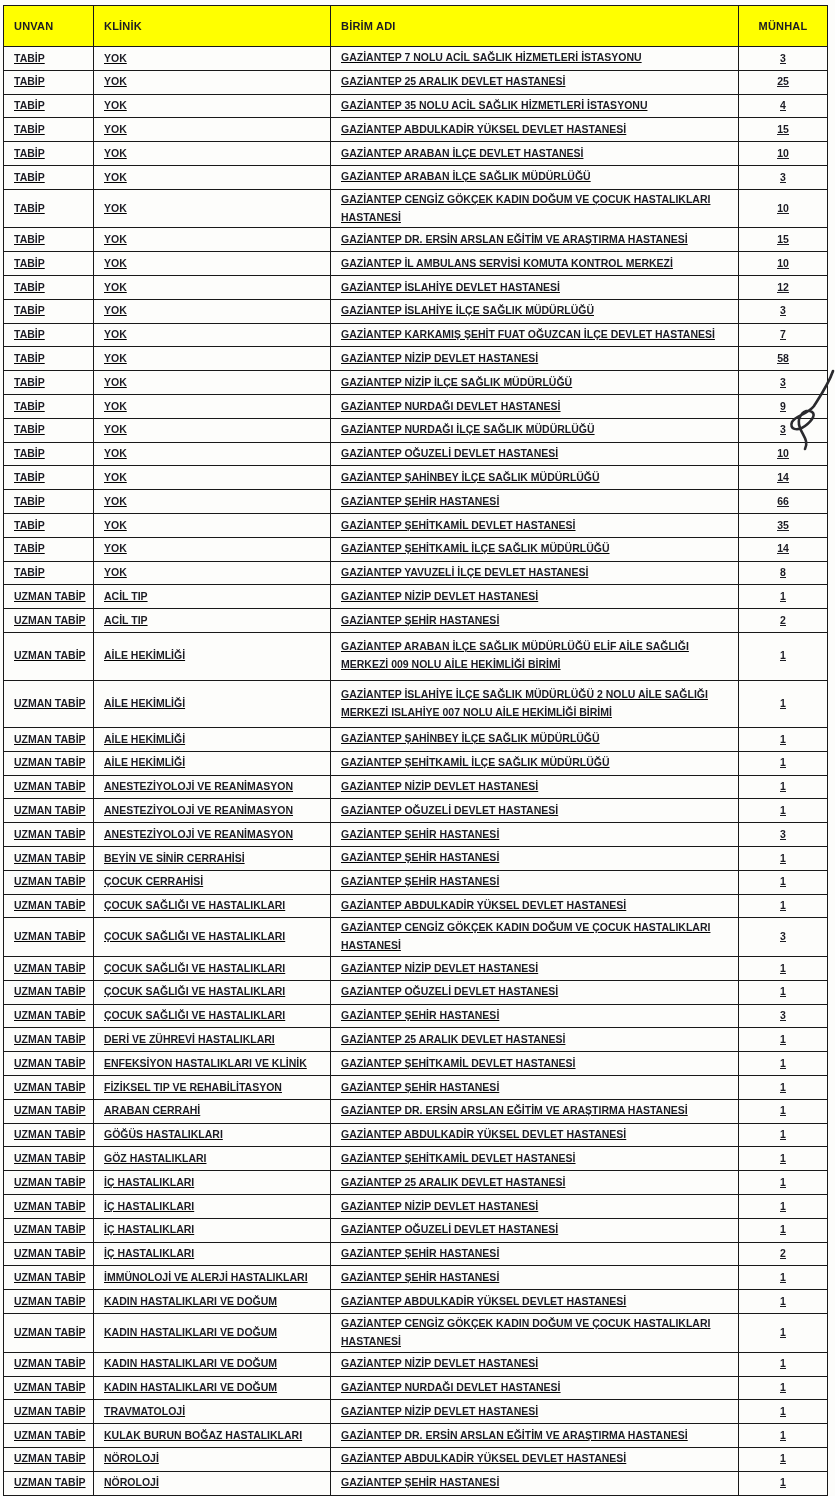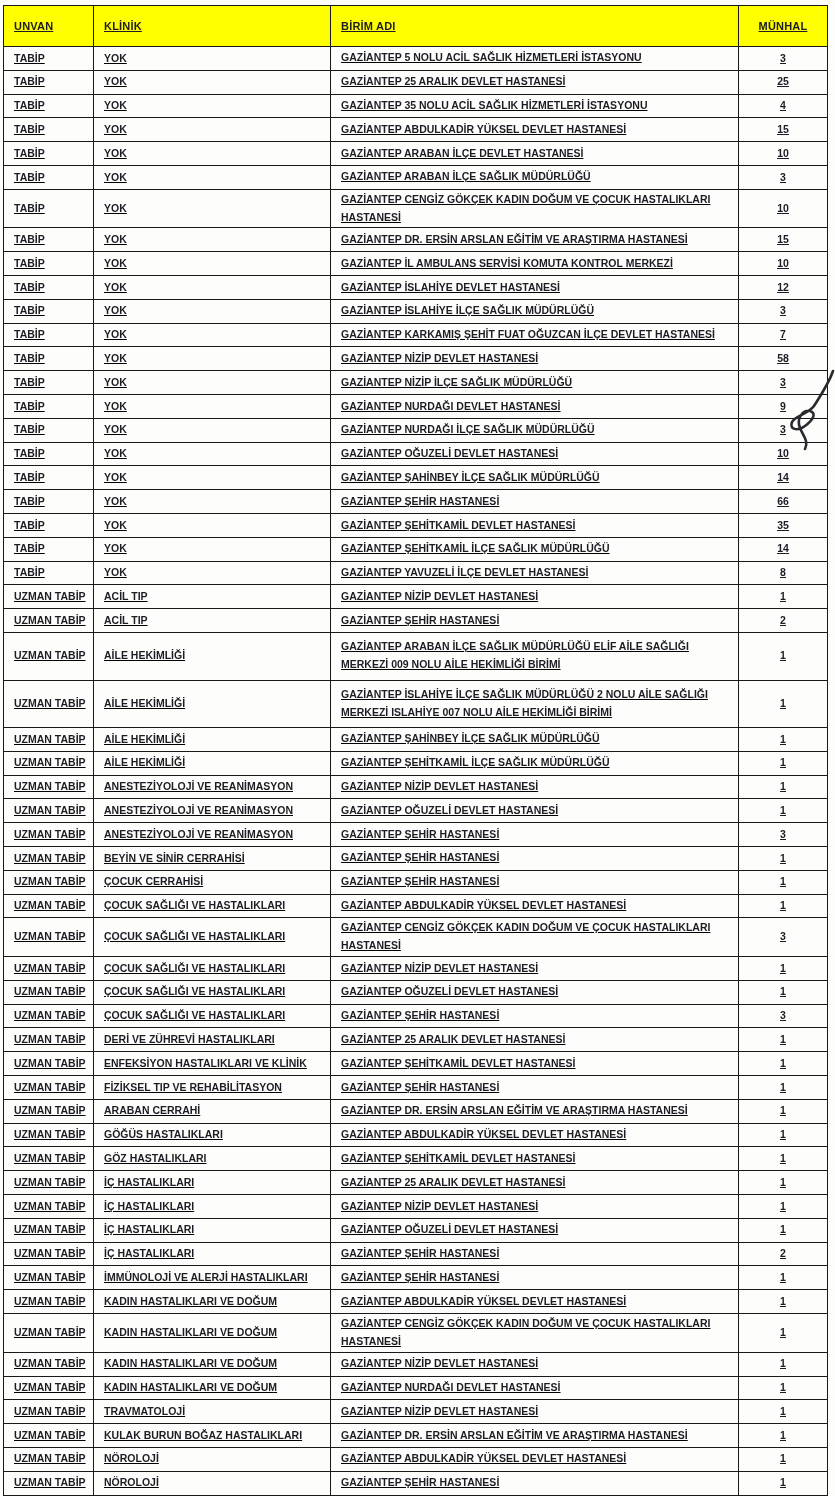--- a/index.html
+++ b/index.html
@@ -28,21 +28,20 @@
     overflow:hidden;
     vertical-align:middle;
     box-sizing:border-box;
   }
   thead tr { height:25px; }
   thead th {
     background:#FFFF00;
     font-size:11px;
     text-align:left;
     padding:0 4px 0 10px;
-    text-decoration:underline;
     letter-spacing:0.2px;
   }
   thead th.munhal { text-align:center; padding:14px; }
 
   tbody tr { height:23.8px;text-decoration:underline; }
   tbody tr.tall { height:47.5px; }
   td {
     font-size:10.5px;
     padding:1px 6px 1px 10px;
     line-height:1.3;
@@ -77,21 +76,21 @@
         <th class="brans">KLİNİK</th>
         <th class="birim">BİRİM ADI</th>
         <th class="munhal">MÜNHAL</th>
       </tr>
     </thead>
     <tbody id="table-body">
 
     <tr>
           <td class="unvan">TABİP</td>
           <td class="brans">YOK</td>
-          <td class="birim">GAZİANTEP 5 NOLU ACİL SAĞLIK HİZMETLERİ İSTASYONU</td>
+          <td class="birim">GAZİANTEP 7 NOLU ACİL SAĞLIK HİZMETLERİ İSTASYONU</td>
           <td class="munhal">3</td>
         </tr>
         <tr>
           <td class="unvan">TABİP</td>
           <td class="brans">YOK</td>
           <td class="birim">GAZİANTEP 25 ARALIK DEVLET HASTANESİ</td>
           <td class="munhal">25</td>
         </tr>
         <tr>
           <td class="unvan">TABİP</td>

